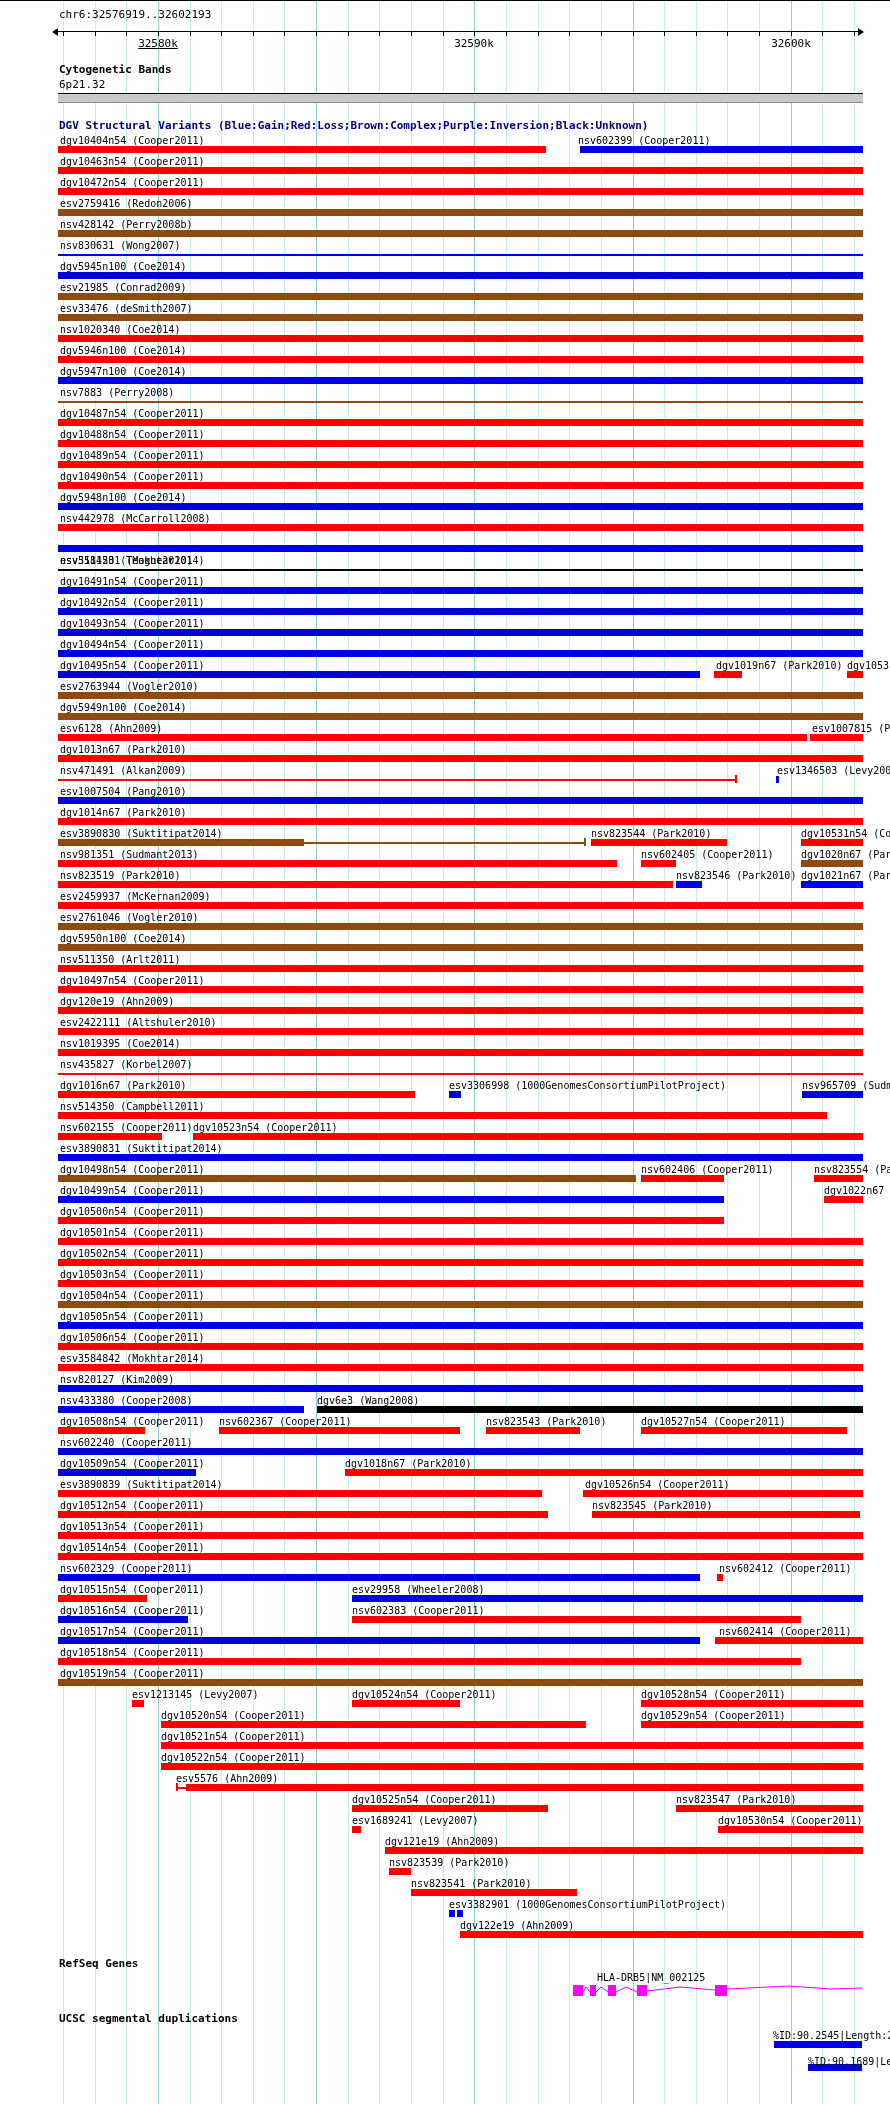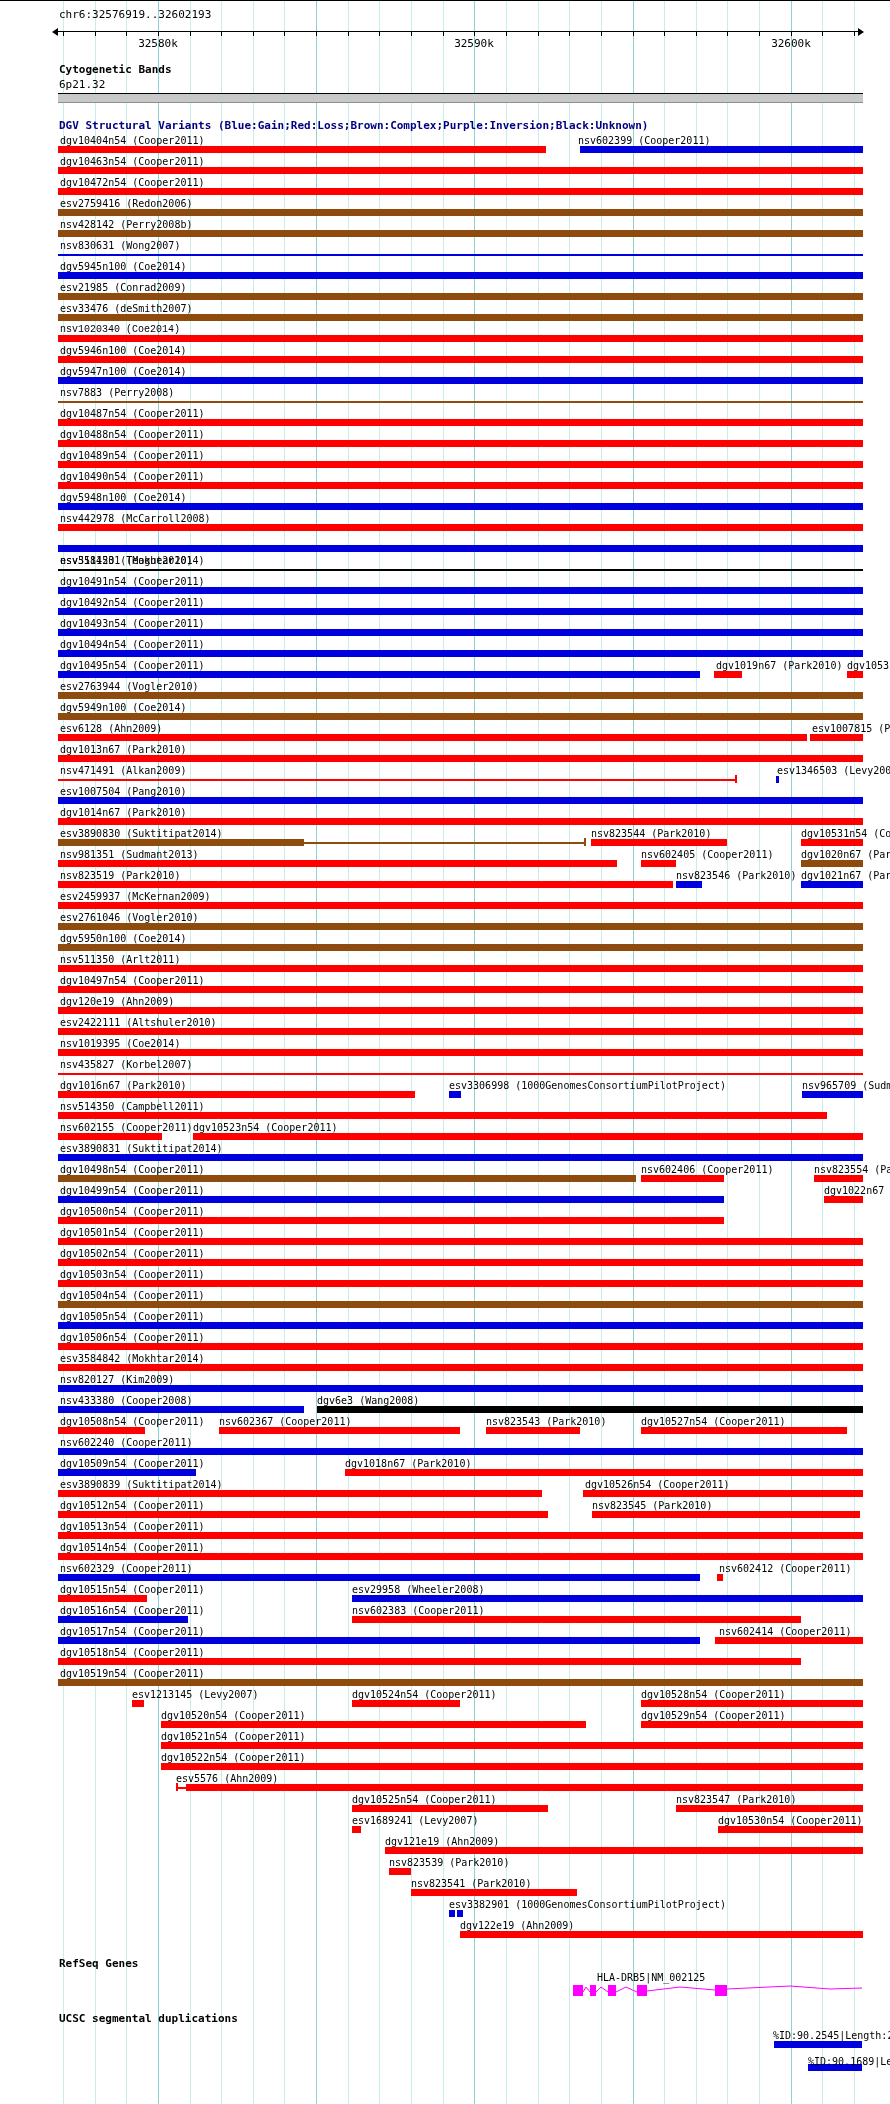--- a/index.html
+++ b/index.html
@@ -95,21 +95,21 @@
     <div class="tick" style="left: 569px;"></div>
     <div class="tick" style="left: 601px;"></div>
     <div class="tick" style="left: 633px;"></div>
     <div class="tick" style="left: 664px;"></div>
     <div class="tick" style="left: 696px;"></div>
     <div class="tick" style="left: 727px;"></div>
     <div class="tick" style="left: 759px;"></div>
     <div class="tick" style="left: 791px;"></div>
     <div class="tick" style="left: 822px;"></div>
     <div class="tick" style="left: 854px;"></div>
-    <div class="ticklbl" style="left: 136px;">32580k</div>
+    <div class="ticklbl" style="left: 136px; text-decoration: underline;">32580k</div>
     <div class="ticklbl" style="left: 452px;">32590k</div>
     <div class="ticklbl" style="left: 769px;">32600k</div>
     <div class="row" style="top: 134px;">
       <span class="lbl" style="left: 60px; top: 1px;">dgv10404n54 (Cooper2011)</span>
       <div class="bar" style="left: 58px; width: 488px; top: 12px; height: 7px; background: rgb(255, 0, 0);"></div>
       <span class="lbl" style="left: 578px; top: 1px;">nsv602399 (Cooper2011)</span>
       <div class="bar" style="left: 580px; width: 283px; top: 12px; height: 7px; background: rgb(0, 0, 222);"></div>
     </div>
     <div class="row" style="top: 155px;">
       <span class="lbl" style="left: 60px; top: 1px;">dgv10463n54 (Cooper2011)</span>
@@ -136,21 +136,21 @@
       <div class="bar" style="left: 58px; width: 805px; top: 12px; height: 7px; background: rgb(0, 0, 222);"></div>
     </div>
     <div class="row" style="top: 281px;">
       <span class="lbl" style="left: 60px; top: 1px;">esv21985 (Conrad2009)</span>
       <div class="bar" style="left: 58px; width: 805px; top: 12px; height: 7px; background: rgb(143, 74, 14);"></div>
     </div>
     <div class="row" style="top: 302px;">
       <span class="lbl" style="left: 60px; top: 1px;">esv33476 (deSmith2007)</span>
       <div class="bar" style="left: 58px; width: 805px; top: 12px; height: 7px; background: rgb(143, 74, 14);"></div>
     </div>
-    <div class="row" style="top: 323px; font-family: Liberation Mono, monospace;">
+    <div class="row" style="top: 323px;">
       <span class="lbl" style="left: 60px; top: 1px;">nsv1020340 (Coe2014)</span>
       <div class="bar" style="left: 58px; width: 805px; top: 12px; height: 7px; background: rgb(255, 0, 0);"></div>
     </div>
     <div class="row" style="top: 344px;">
       <span class="lbl" style="left: 60px; top: 1px;">dgv5946n100 (Coe2014)</span>
       <div class="bar" style="left: 58px; width: 805px; top: 12px; height: 7px; background: rgb(255, 0, 0);"></div>
     </div>
     <div class="row" style="top: 365px;">
       <span class="lbl" style="left: 60px; top: 1px;">dgv5947n100 (Coe2014)</span>
       <div class="bar" style="left: 58px; width: 805px; top: 12px; height: 7px; background: rgb(0, 0, 222);"></div>

